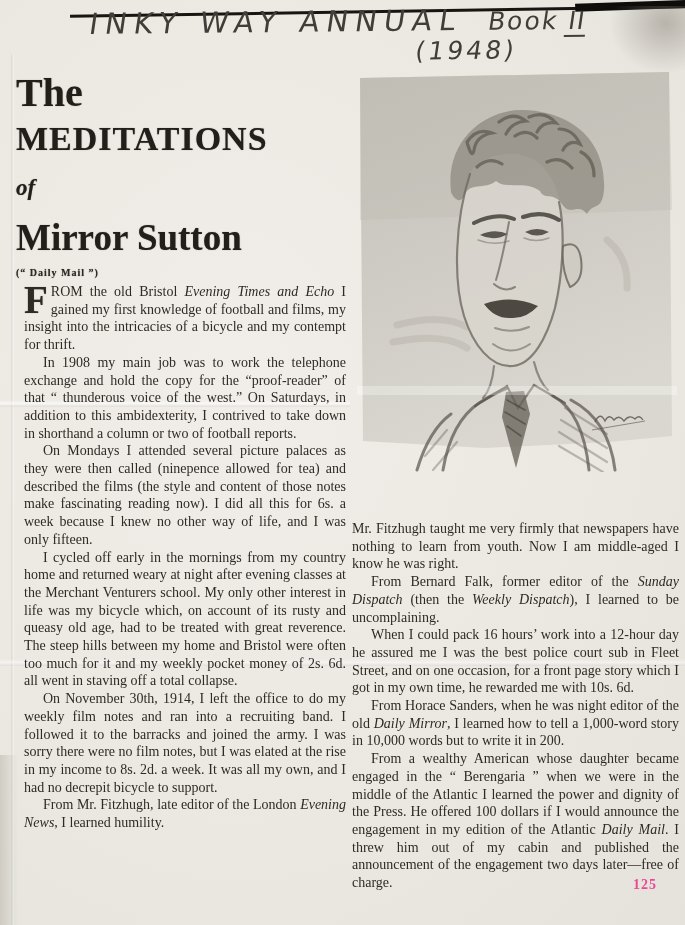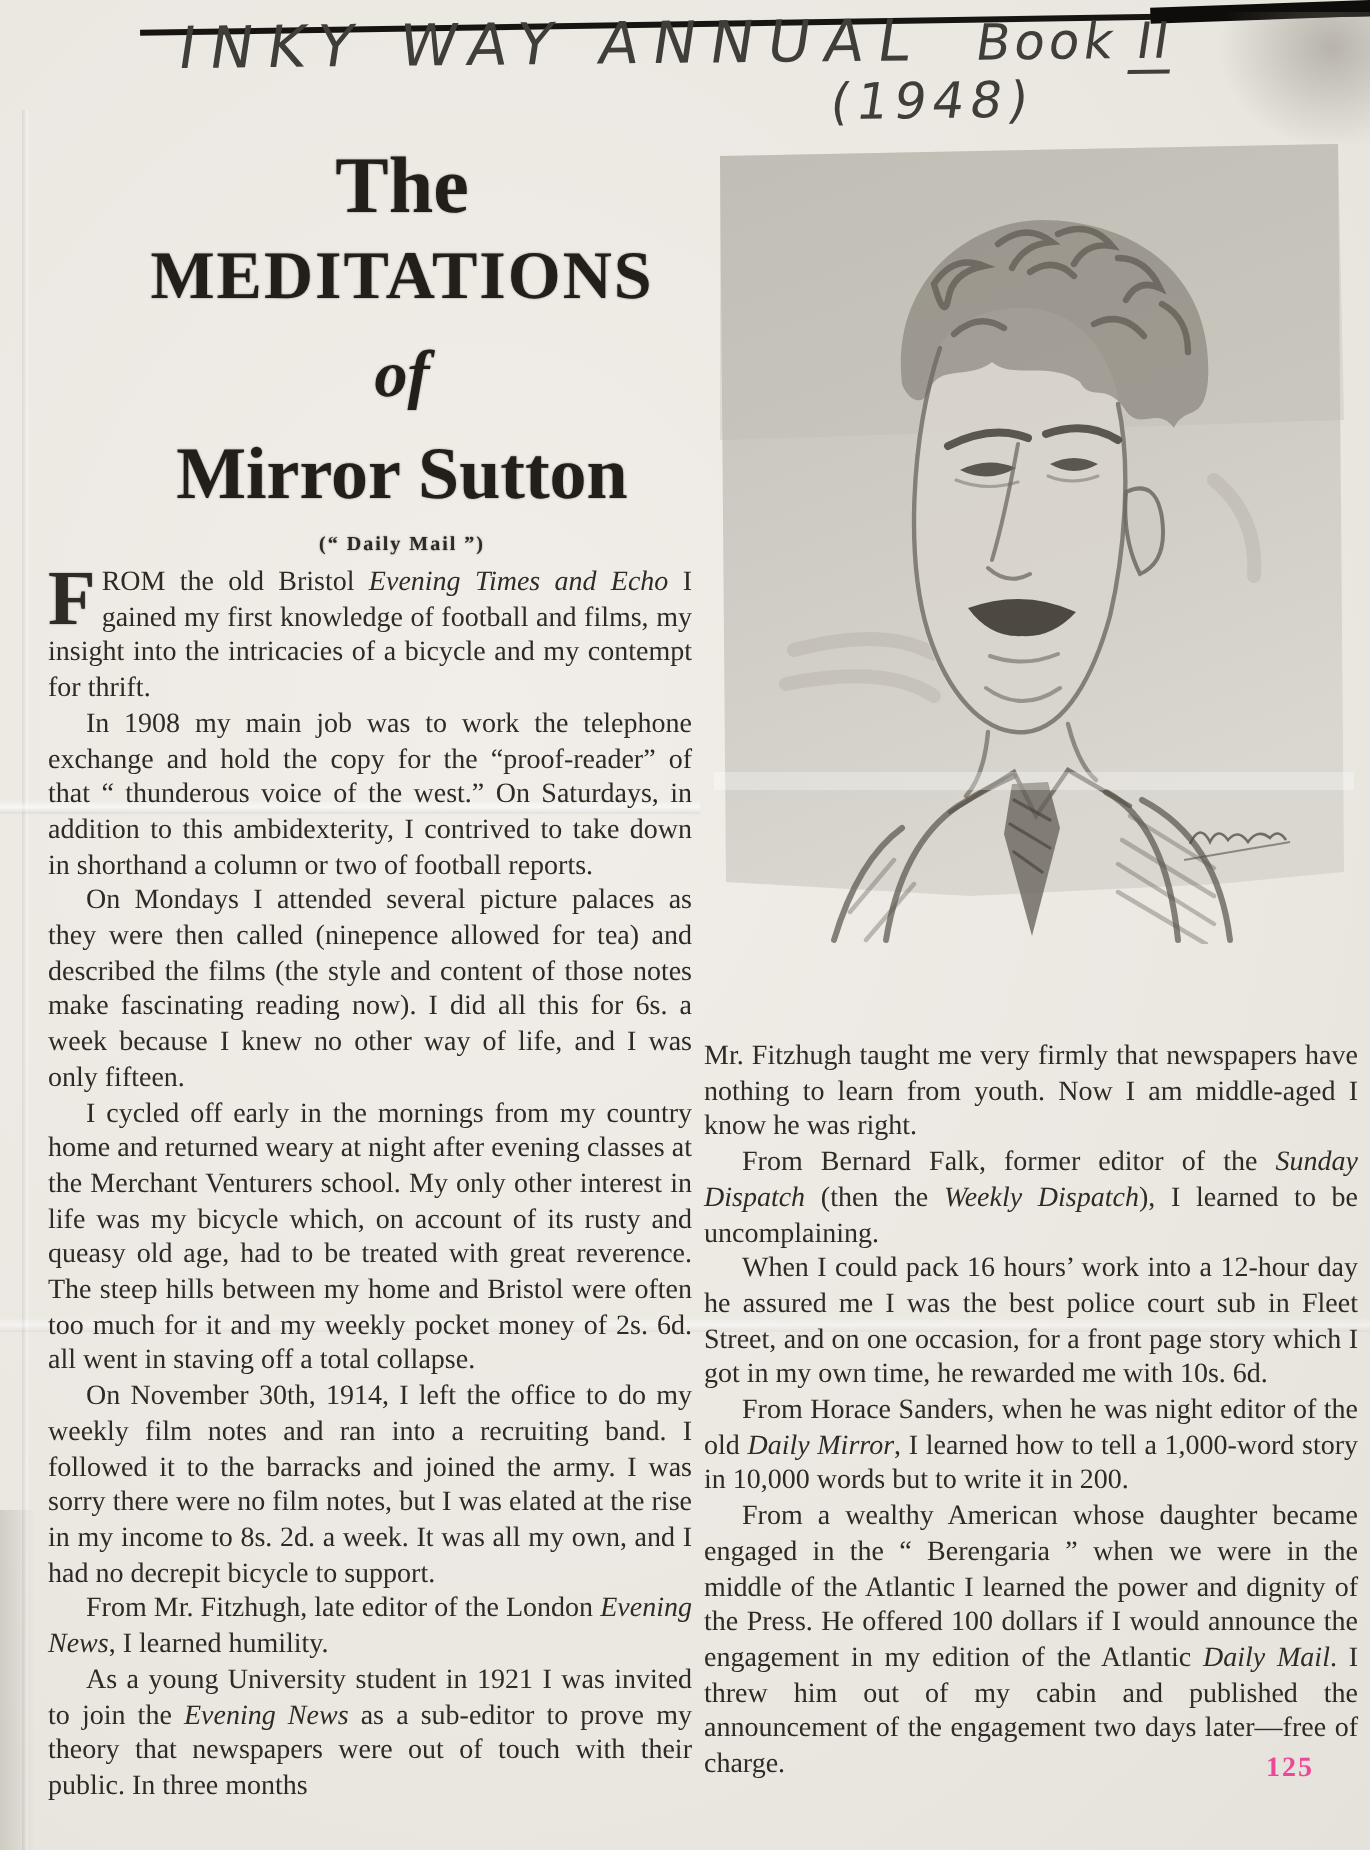--- a/index.html
+++ b/index.html
@@ -24,25 +24,25 @@
     background:linear-gradient(to right, rgba(140,135,122,.28), rgba(140,135,122,0));}
   
   .handwriting{position:absolute;top:4px;left:88px;width:570px;color:#403e39;
     font-family:"DejaVu Sans", sans-serif;transform:skewX(-9deg) rotate(-0.6deg);}
   .hw-row{display:flex;align-items:baseline;}
   .hw-annual{font-size:29px;letter-spacing:7px;white-space:nowrap;}
   .hw-book{font-size:25px;letter-spacing:2px;margin-left:26px;}
   .hw-num{font-size:25px;letter-spacing:1px;margin-left:8px;border-bottom:2px solid #403e39;padding:0 2px;}
   .hw-year{font-size:25px;letter-spacing:3px;margin:0 0 0 330px;line-height:26px;}
   
-  .masthead{position:absolute;left:40px;top:70px;width:322px;text-align:center;color:#221f1a;
+  .masthead{position:absolute;left:16px;top:70px;width:322px;color:#221f1a;
     text-shadow:0 0 1px rgba(45,40,34,.55);}
   .m1{font-size:40px;font-weight:bold;line-height:46px;}
   .m2{font-size:34px;font-weight:bold;letter-spacing:1px;line-height:46px;}
-  .m3{font-size:33px;font-style:italic;font-weight:bold;line-height:52px;}
+  .m3{font-size:23px;font-style:italic;font-weight:bold;line-height:52px;}
   .m4{font-size:37px;font-weight:bold;line-height:48px;}
   .byline{font-size:10px;font-weight:bold;letter-spacing:1px;margin-top:5px;color:#2c2924;}
   
   .col{position:absolute;color:#2e2a24;}
   .col-left{left:24px;top:283px;width:322px;}
   .col-right{left:352px;top:486px;width:327px;margin-top:34px;}
   .col p{margin:0;text-align:justify;font-size:14px;line-height:17.7px;text-indent:19px;}
   .col p.no-indent{text-indent:0;}
   .it{font-style:italic;}
   .dropcap{float:left;font-size:39px;line-height:31px;font-weight:bold;padding:1px 3px 0 0;
@@ -135,21 +135,20 @@
     </g>
   </svg>
 
   <div class="col col-left" id="col-left">
       <p class="no-indent"><span class="dropcap">F</span><span>ROM the old Bristol </span><span class="it">Evening Times and Echo</span><span> I gained my first knowledge of football and films, my insight into the intricacies of a bicycle and my contempt for thrift.</span></p>
       <p><span>In 1908 my main job was to work the telephone exchange and hold the copy for the “proof-reader” of that “ thunderous voice of the west.” On Saturdays, in addition to this ambidexterity, I contrived to take down in shorthand a column or two of football reports.</span></p>
       <p><span>On Mondays I attended several picture palaces as they were then called (ninepence allowed for tea) and described the films (the style and content of those notes make fascinating reading now). I did all this for 6s. a week because I knew no other way of life, and I was only fifteen.</span></p>
       <p><span>I cycled off early in the mornings from my country home and returned weary at night after evening classes at the Merchant Venturers school. My only other interest in life was my bicycle which, on account of its rusty and queasy old age, had to be treated with great reverence. The steep hills between my home and Bristol were often too much for it and my weekly pocket money of 2s. 6d. all went in staving off a total collapse.</span></p>
       <p><span>On November 30th, 1914, I left the office to do my weekly film notes and ran into a recruiting band. I followed it to the barracks and joined the army. I was sorry there were no film notes, but I was elated at the rise in my income to 8s. 2d. a week. It was all my own, and I had no decrepit bicycle to support.</span></p>
       <p><span>From Mr. Fitzhugh, late editor of the London </span><span class="it">Evening News</span><span>, I learned humility.</span></p>
-      <p><span>As a young University student in 1921 I was invited to join the </span><span class="it">Evening News</span><span> as a sub-editor to prove my theory that newspapers were out of touch with their public. In three months</span></p>
     </div>
   <div class="col col-right" id="col-right">
       <p class="no-indent"><span>Mr. Fitzhugh taught me very firmly that newspapers have nothing to learn from youth. Now I am middle-aged I know he was right.</span></p>
       <p><span>From Bernard Falk, former editor of the </span><span class="it">Sunday Dispatch</span><span> (then the </span><span class="it">Weekly Dispatch</span><span>), I learned to be uncomplaining.</span></p>
       <p><span>When I could pack 16 hours’ work into a 12-hour day he assured me I was the best police court sub in Fleet Street, and on one occasion, for a front page story which I got in my own time, he rewarded me with 10s. 6d.</span></p>
       <p><span>From Horace Sanders, when he was night editor of the old </span><span class="it">Daily Mirror</span><span>, I learned how to tell a 1,000-word story in 10,000 words but to write it in 200.</span></p>
       <p><span>From a wealthy American whose daughter became engaged in the “ Berengaria ” when we were in the middle of the Atlantic I learned the power and dignity of the Press. He offered 100 dollars if I would announce the engagement in my edition of the Atlantic </span><span class="it">Daily Mail</span><span>. I threw him out of my cabin and published the announcement of the engagement two days later—free of charge.</span></p>
     </div>
 
   <div class="page-number">125</div>

